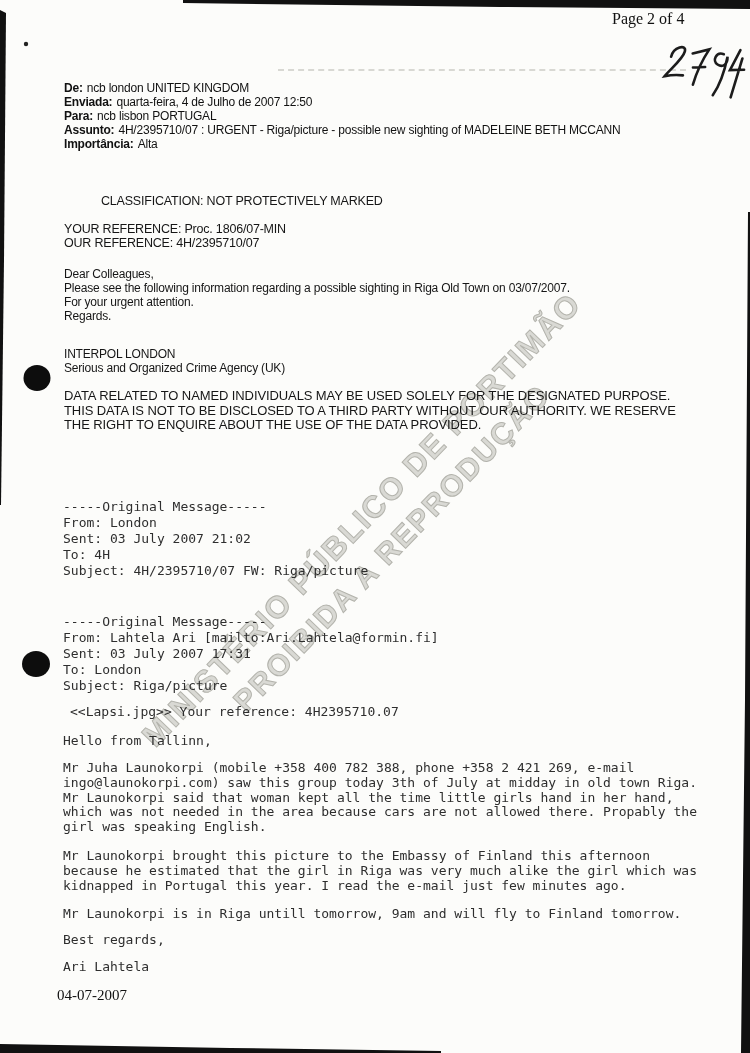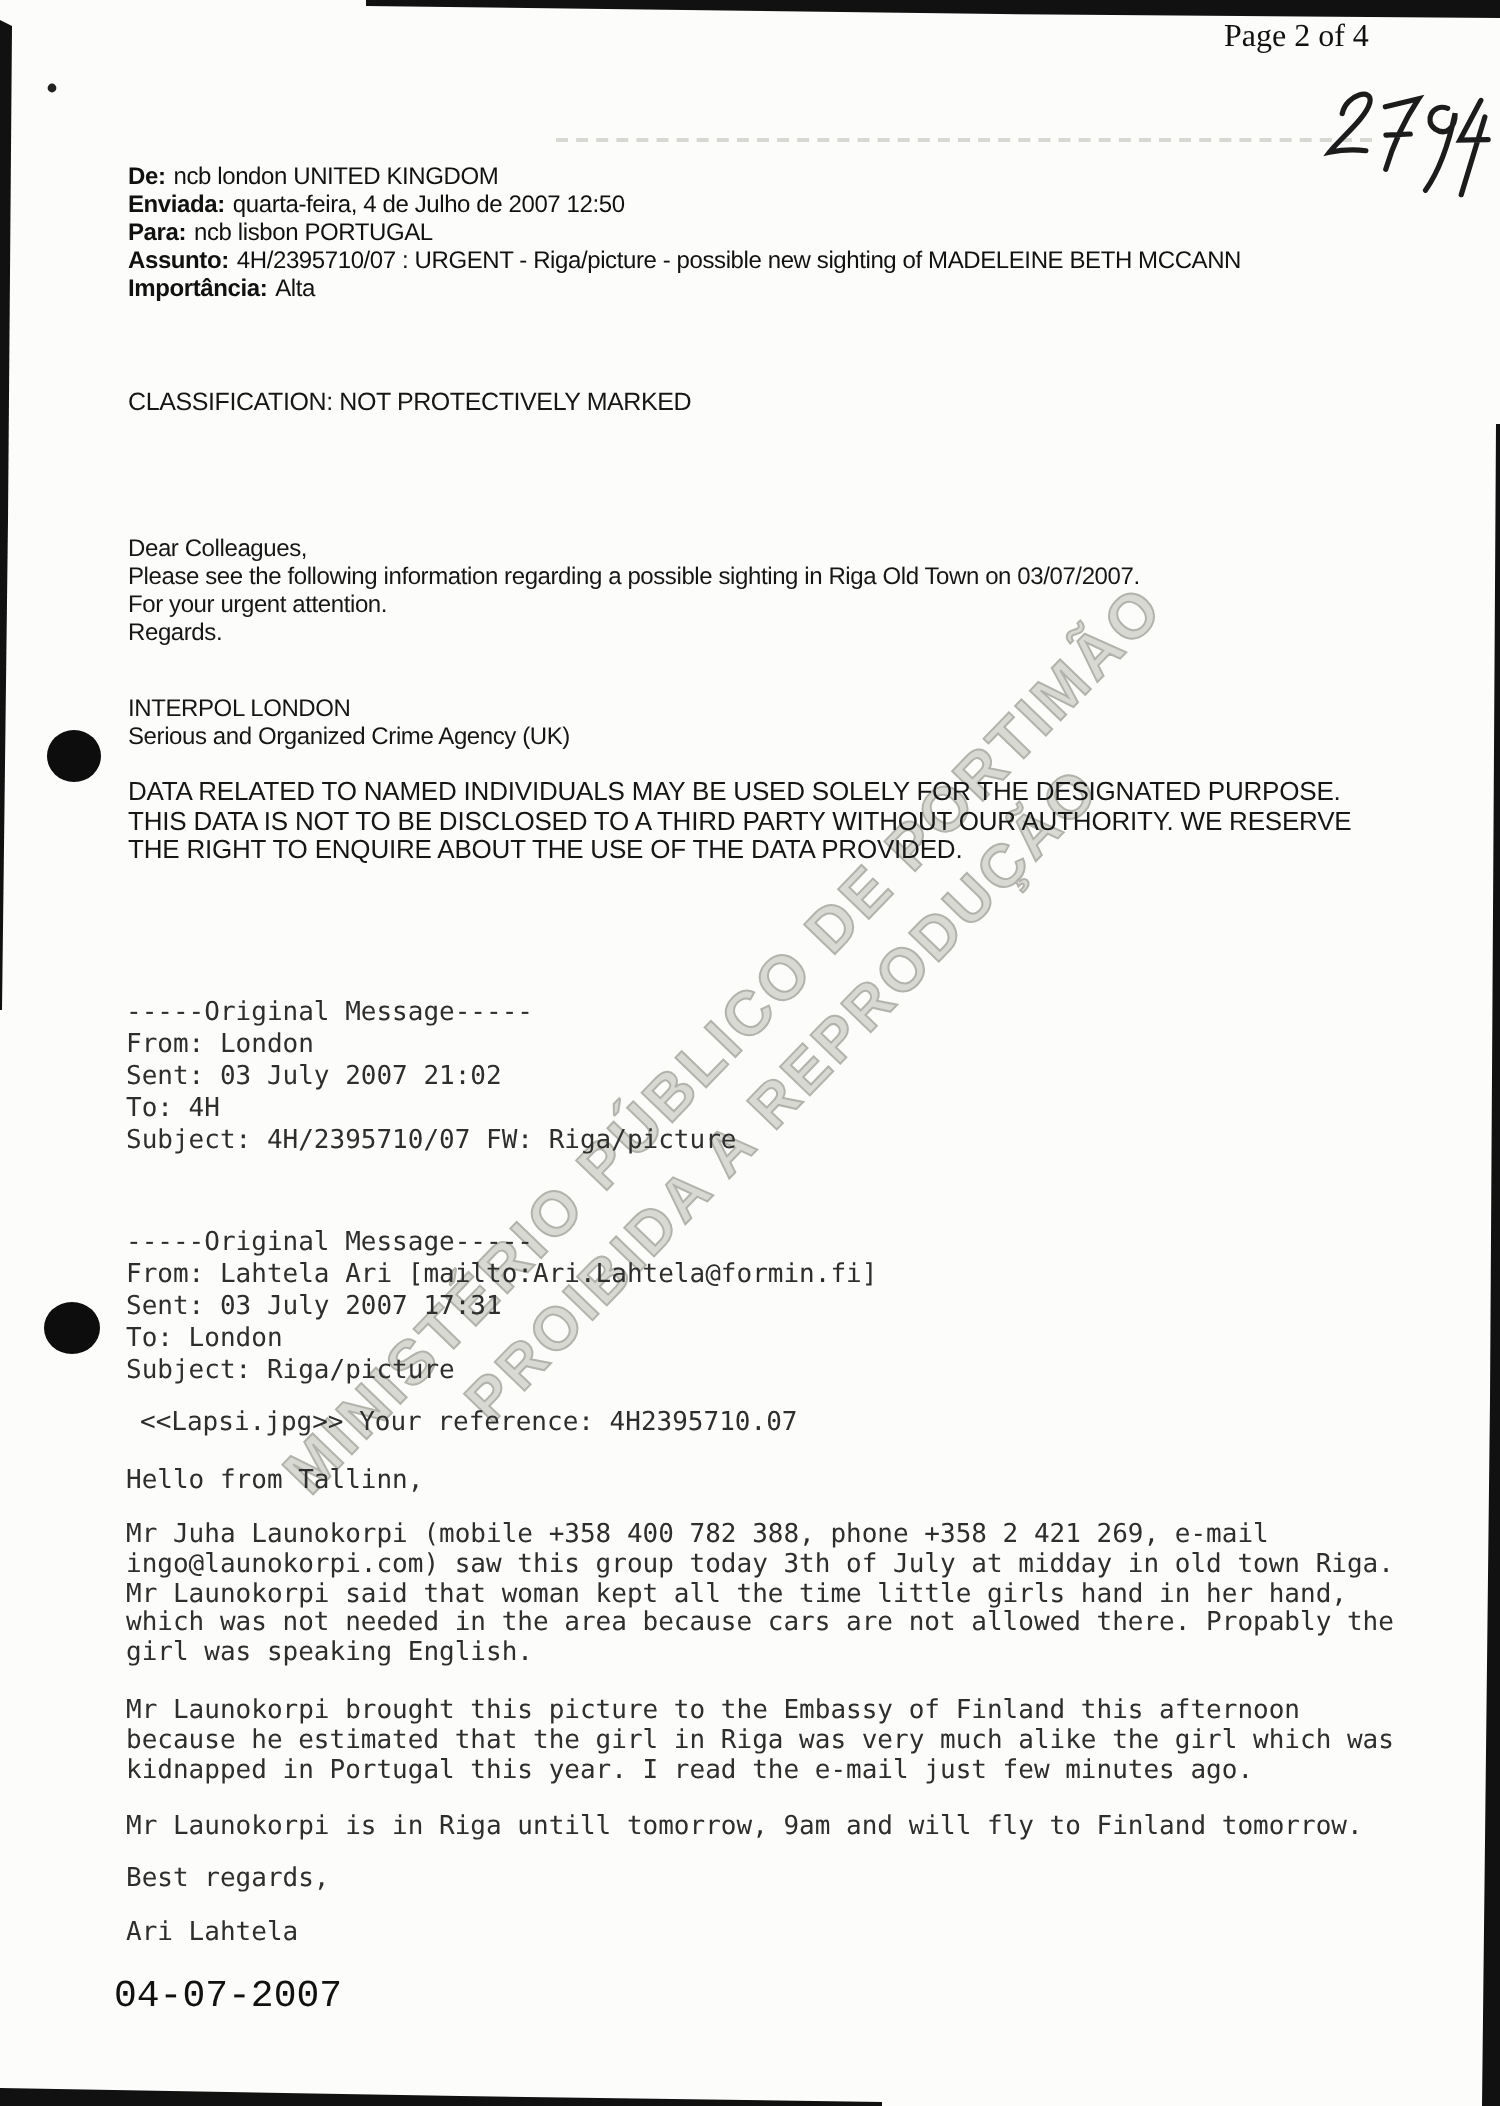--- a/index.html
+++ b/index.html
@@ -29,30 +29,30 @@
   .wm1 { left: 362px; top: 520px; font-size: 31px; transform: translate(-50%,-50%) rotate(-46deg); }
   .wm2 { left: 392px; top: 548px; font-size: 30px; transform: translate(-50%,-50%) rotate(-46deg); }
   
   .page-number {
     position: absolute; left: 612px; top: 10px; z-index: 3;
     font-family: "Liberation Serif", serif; font-size: 16px; color: #111;
   }
   .handwritten { position: absolute; left: 658px; top: 28px; z-index: 3; }
   .footer-date {
     position: absolute; left: 57px; top: 987px; z-index: 3;
-    font-family: Liberation Mono, monospace; font-size: 19px; color: #111;
+    font-family: Liberation Serif, serif; font-size: 15px; color: #111;
   }
   
   .email-header { position: absolute; left: 64px; top: 81px; z-index: 2;
     font-size: 12px; letter-spacing: -0.2px; line-height: 14px; color: #111; }
   .email-header .label { font-weight: bold; margin-right: 4px; }
   
   .sans-block { position: absolute; left: 64px; z-index: 2; font-size: 12px;
     letter-spacing: -0.2px; line-height: 14px; color: #161616; white-space: pre-line; }
-  .classification-line { top: 194px; font-size: 12.5px; }
+  .classification-line { top: 194px; font-size: 12.5px; margin-left: 37px; }
   .references { top: 222px; font-size: 12.5px; }
   .salutation { top: 267px; }
   .agency { top: 347px; }
   .disclaimer { top: 389px; font-size: 13px; line-height: 14.5px; letter-spacing: -0.1px; max-width: 660px; }
   
   .mono { position: absolute; left: 63px; z-index: 2;
     font-family: "DejaVu Sans Mono", "Liberation Mono", monospace;
     font-size: 13px; color: #2e2e2e; white-space: pre-line; }
   .msg-headers { line-height: 16px; }
   .msg1 { top: 499px; }
@@ -100,20 +100,22 @@
     </div>
     <div class="field">
       <span class="label">Assunto:</span><span>4H/2395710/07 : URGENT - Riga/picture - possible new sighting of MADELEINE BETH MCCANN</span>
     </div>
     <div class="field">
       <span class="label">Importância:</span><span>Alta</span>
     </div>
   </div>
 
   <div class="sans-block classification-line">CLASSIFICATION: NOT PROTECTIVELY MARKED</div>
+  <div class="sans-block references">YOUR REFERENCE: Proc. 1806/07-MIN
+OUR REFERENCE: 4H/2395710/07</div>
   <div class="sans-block salutation">Dear Colleagues,
 Please see the following information regarding a possible sighting in Riga Old Town on 03/07/2007.
 For your urgent attention.
 Regards.</div>
 
   <div class="sans-block disclaimer">DATA RELATED TO NAMED INDIVIDUALS MAY BE USED SOLELY FOR THE DESIGNATED PURPOSE.
 THIS DATA IS NOT TO BE DISCLOSED TO A THIRD PARTY WITHOUT OUR AUTHORITY. WE RESERVE
 THE RIGHT TO ENQUIRE ABOUT THE USE OF THE DATA PROVIDED.</div>
   <div class="sans-block agency">INTERPOL LONDON
 Serious and Organized Crime Agency (UK)</div>

